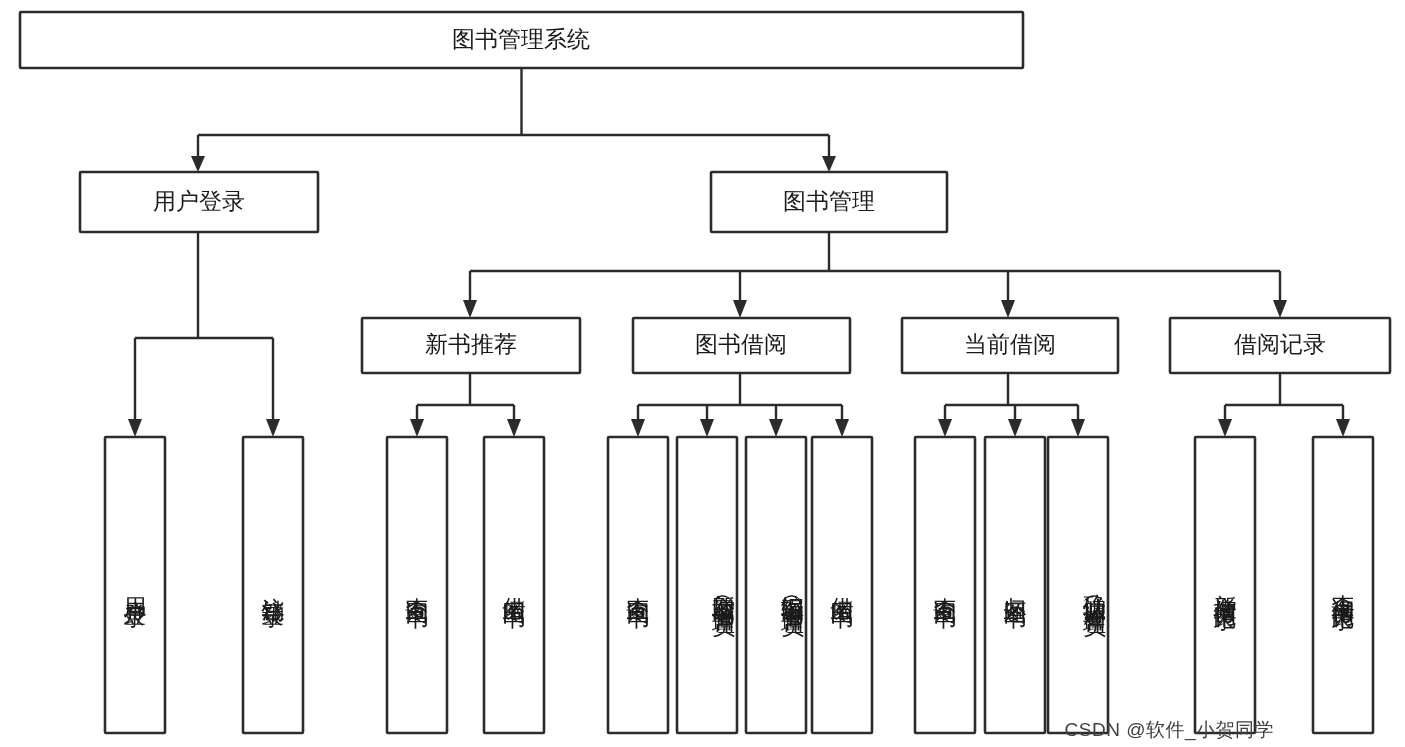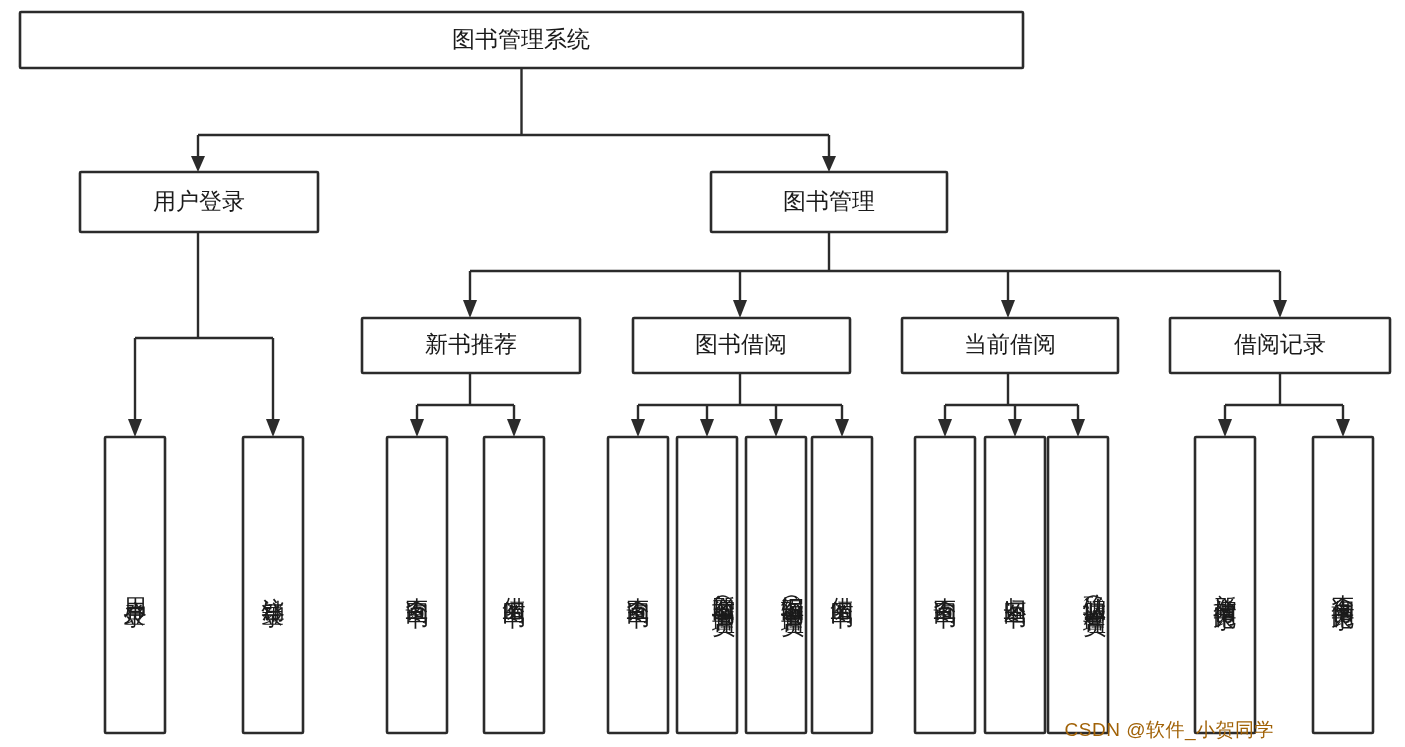--- a/index.html
+++ b/index.html
@@ -66,21 +66,21 @@
     text-align: center;
     pointer-events: none;
     user-select: none;
   }
   #watermark {
     position: absolute;
     right: 10px;
     bottom: 4px;
     font-family: "Liberation Sans", "DejaVu Sans", sans-serif;
     font-size: 19px;
-    color: #a16207;
+    color: #404040;
     letter-spacing: 0.5px;
     white-space: nowrap;
   }
 </style>
 </head>
 <body>
 
 <div id="diagram-root">
 
   <svg id="tree-svg" viewBox="0 0 1405 747">

